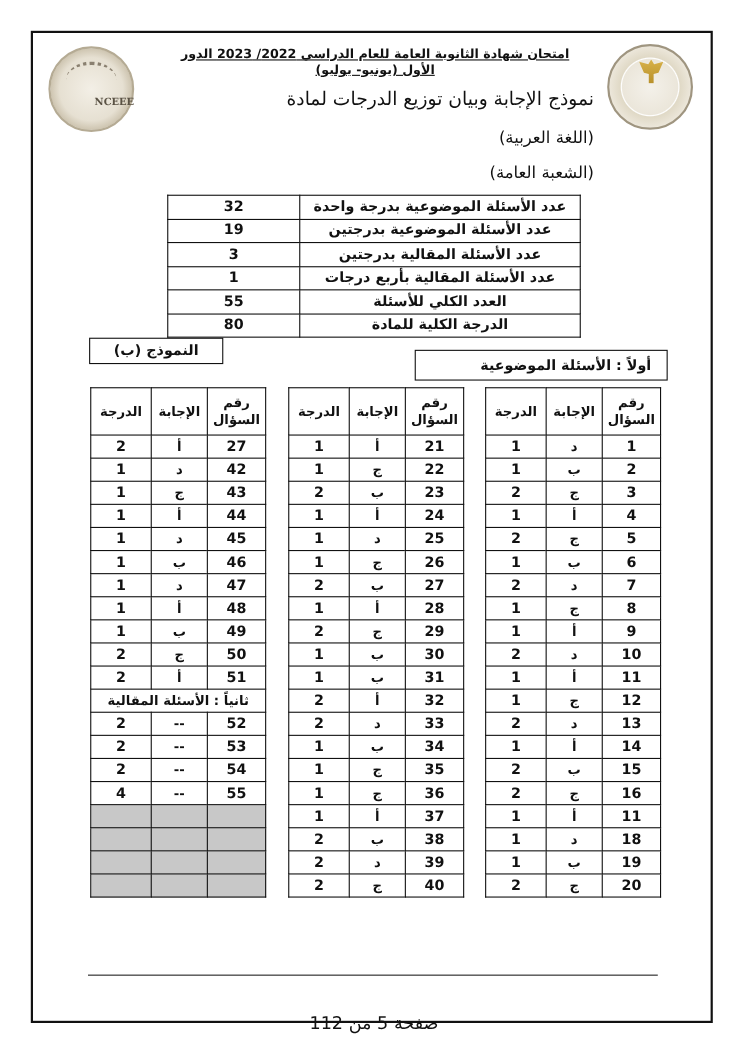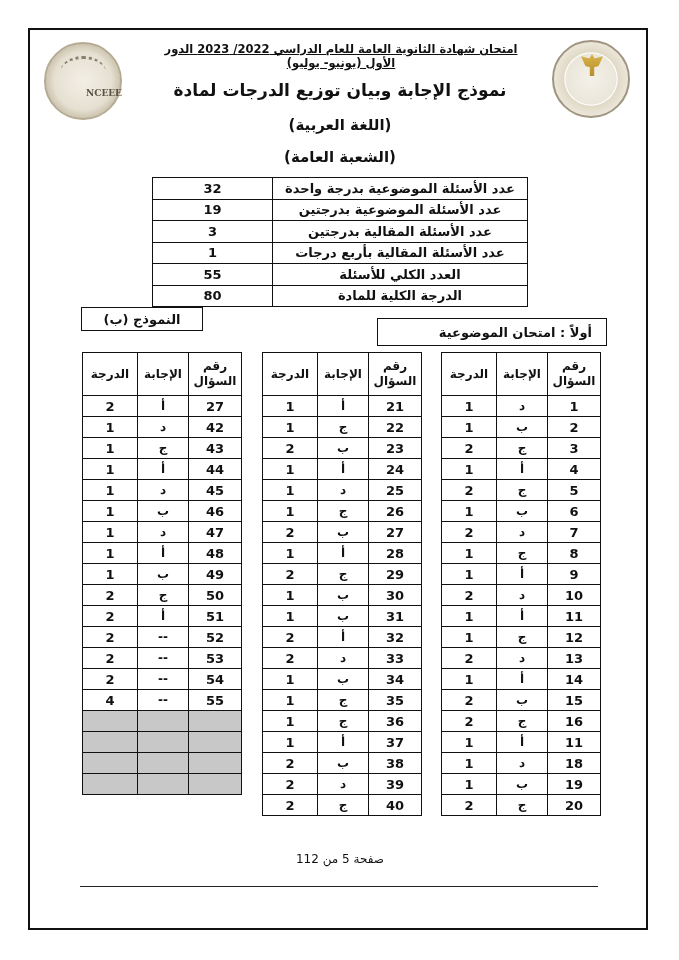--- a/index.html
+++ b/index.html
@@ -5,21 +5,21 @@
   html,body{margin:0;padding:0;background:#ffffff;}
   body{width:679px;height:960px;position:relative;overflow:hidden;font-family:"DejaVu Sans","Liberation Sans",sans-serif;color:#111;}
   .page-border{position:absolute;left:28px;top:28px;width:620px;height:902px;border:2px solid #111;box-sizing:border-box;}
   .logo{position:absolute;width:78px;height:78px;border-radius:50%;box-sizing:border-box;}
   .logo-left{left:44px;top:42px;background:radial-gradient(circle,#f3efe6 0,#e6e0d2 55%,#cfc6b2 70%,#efeae0 72%,#bdb39c 100%);border:2px solid #b5ab94;}
   .logo-left .inner{position:absolute;left:14px;top:12px;width:46px;height:30px;border-top:3px dotted #8a8070;border-radius:50% 50% 0 0;}
   .logo-left .txt{position:absolute;left:0;right:0;top:44px;text-align:center;font-family:"DejaVu Serif",serif;font-size:9px;color:#5a5244;font-weight:bold;padding-left:40px;}
   .logo-right{left:552px;top:40px;background:radial-gradient(circle,#f4f1ea 0,#ebe6da 48%,#fff 50%,#e0d9c6 52%,#efeadf 75%,#9f9580 100%);border:2px solid #9f9580;}
   .logo-right .eagle{position:absolute;left:27px;top:12px;width:22px;height:22px;background:linear-gradient(#d8b24a,#b8902a);clip-path:polygon(50% 0,62% 20%,100% 10%,80% 55%,60% 60%,60% 100%,40% 100%,40% 60%,20% 55%,0 10%,38% 20%);}
   .header-line{position:absolute;left:150px;top:42px;width:382px;text-align:center;font-size:11.5px;font-weight:bold;text-decoration:underline;direction:rtl;}
-  .title{position:absolute;left:140px;width:400px;text-align:center;font-weight:bold;direction:rtl;}
+  .title{position:absolute;left:140px;width:400px;font-weight:normal;direction:rtl;}
   .t1{top:80px;font-size:17px;}
   .t2{top:116px;font-size:15px;}
   .t3{top:148px;font-size:15px;}
   table{border-collapse:collapse;}
   .summary{position:absolute;left:152px;top:177px;width:376px;direction:rtl;}
   .summary td{border:1.5px solid #111;height:20.5px;padding:0;font-weight:bold;font-size:13px;text-align:center;}
   .summary td.lbl{width:254px;}
   .box{position:absolute;border:1.5px solid #111;box-sizing:border-box;font-weight:bold;font-size:13px;direction:rtl;display:flex;align-items:center;}
   .box-model{left:81px;top:307px;width:122px;height:24px;justify-content:center;}
   .box-section{left:377px;top:318px;width:230px;height:28px;padding-right:14px;}
@@ -30,21 +30,21 @@
   .ans .c-num{width:52px;}
   .ans .c-ans{width:50px;}
   .ans .c-deg{width:54px;}
   .ans td.letter{font-size:12px;}
   .ans td.sub{font-size:12px;height:20px;}
   .ans td.shade{background:#c8c8c8;}
   .tbl-right{left:441px;}
   .tbl-mid{left:262px;}
   .tbl-left{left:82px;}
   .footer-rule{position:absolute;left:80px;top:886px;width:518px;border-top:1.5px solid #222;}
-  .footer{position:absolute;left:240px;width:200px;top:852px;text-align:center;font-size:12px;direction:rtl;}
+  .footer{position:absolute;left:240px;width:200px;top:920px;text-align:center;font-size:16px;direction:rtl;}
 </style>
 </head>
 <body>
 
 <div class="page-border"></div>
 
 <div class="logo logo-left">
   <div class="inner"></div>
   <div class="txt">NCEEE</div>
 </div>
@@ -82,21 +82,21 @@
         <td>55</td>
       </tr>
       <tr>
         <td class="lbl">الدرجة الكلية للمادة</td>
         <td>80</td>
       </tr>
     </tbody>
 </table>
 
 <div class="box box-model">النموذج (ب)</div>
-<div class="box box-section">أولاً : امتحان الموضوعية</div>
+<div class="box box-section">أولاً : الأسئلة الموضوعية</div>
 
 <table class="ans tbl-right">
   <thead>
       <tr>
     <th class="c-num">رقم السؤال</th>
     <th class="c-ans">الإجابة</th>
     <th class="c-deg">الدرجة</th>
   </tr>
     </thead>
   <tbody id="tb-right">
@@ -373,20 +373,23 @@
         <td class="c-num">50</td>
         <td class="c-ans letter">ج</td>
         <td class="c-deg">2</td>
       </tr>
       <tr>
         <td class="c-num">51</td>
         <td class="c-ans letter">أ</td>
         <td class="c-deg">2</td>
       </tr>
       <tr>
+        <td class="sub" colspan="3">ثانياً : الأسئلة المقالية</td>
+      </tr>
+      <tr>
         <td class="c-num">52</td>
         <td class="c-ans letter">--</td>
         <td class="c-deg">2</td>
       </tr>
       <tr>
         <td class="c-num">53</td>
         <td class="c-ans letter">--</td>
         <td class="c-deg">2</td>
       </tr>
       <tr>

